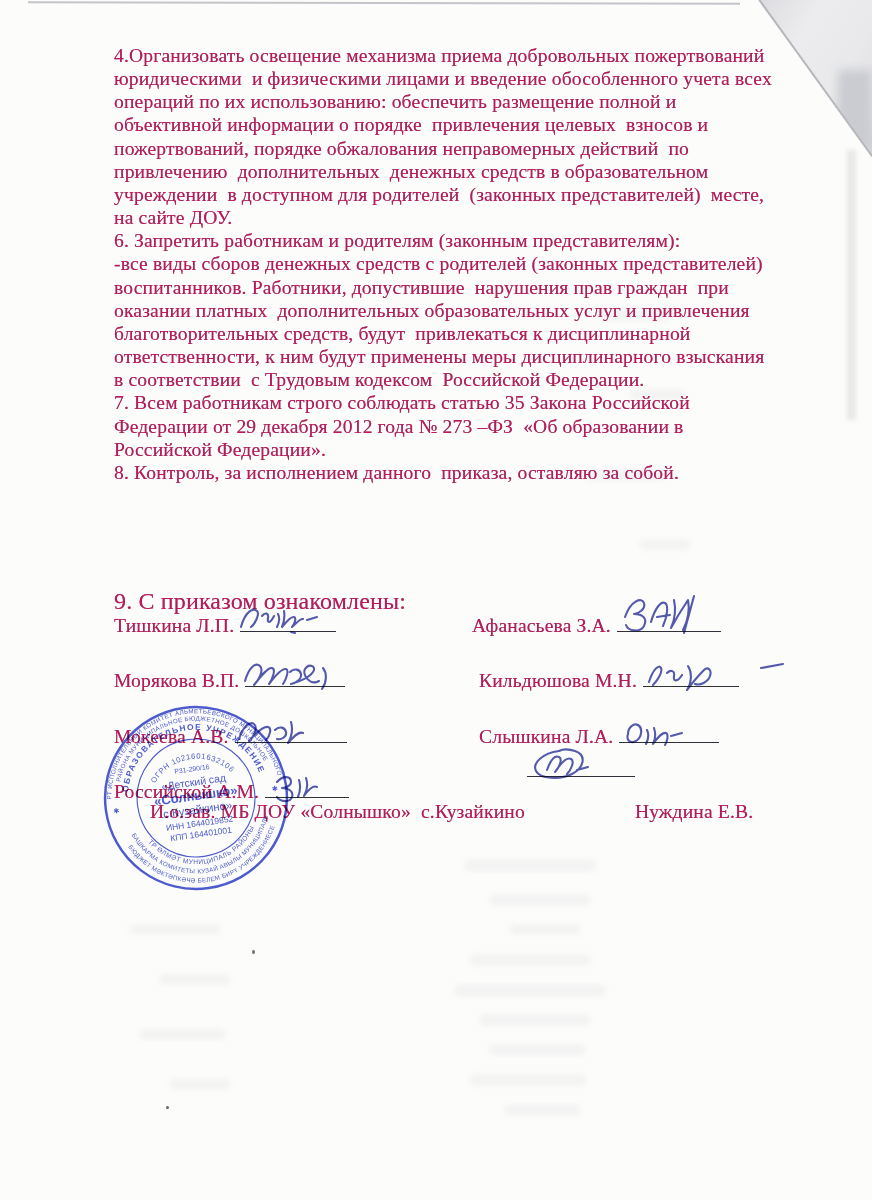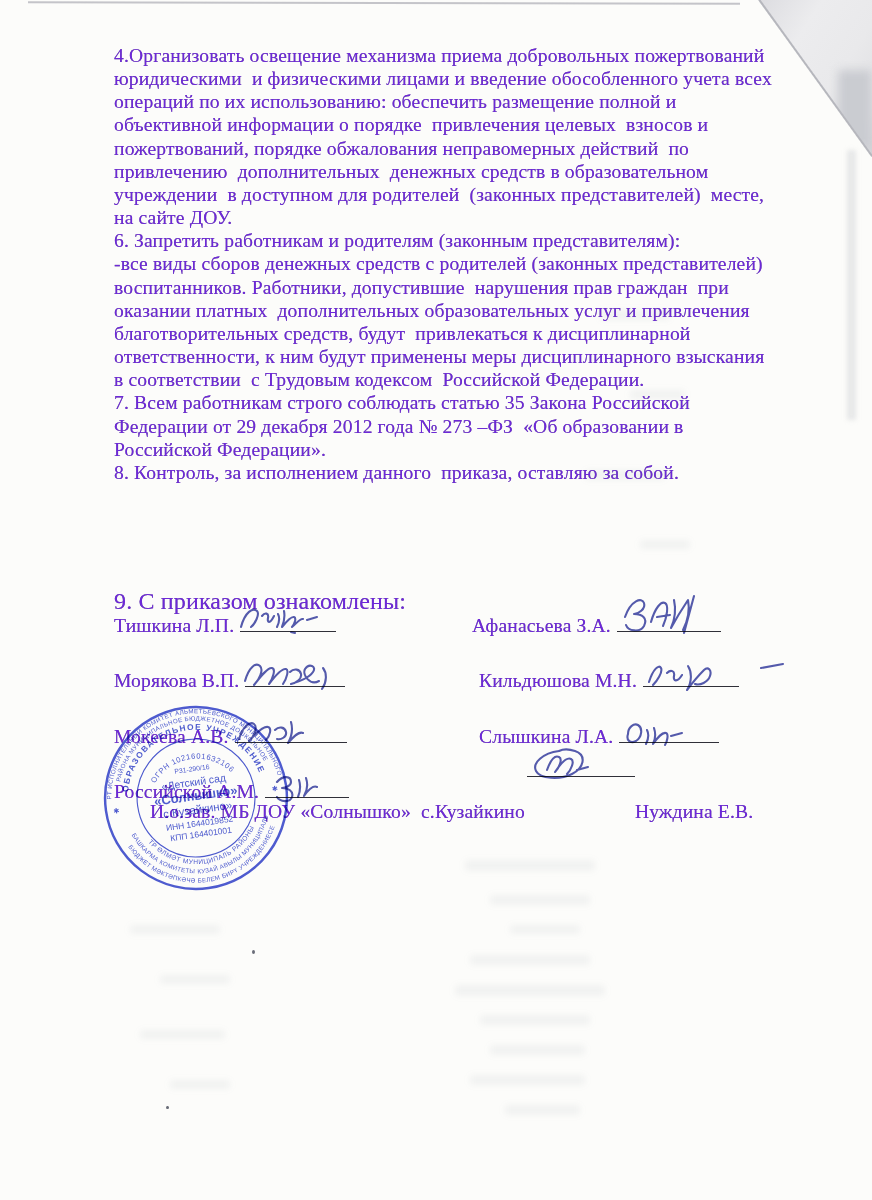--- a/index.html
+++ b/index.html
@@ -1,20 +1,20 @@
 <!DOCTYPE html>
 <html><head>
 <meta charset="utf-8">
 <style>
   html,body{margin:0;padding:0;background:#ffffff;}
   .page{
     position:relative;width:872px;height:1200px;overflow:hidden;
     background:#fcfcfa;
     font-family:"Liberation Serif", serif;
-    color:#6d28d9;
+    color:#be185d;
   }
   
   .scan-line{
     position:absolute;top:2px;left:28px;width:712px;height:1.6px;
     background:#b2b2b8;opacity:.75;transform:rotate(.12deg);
   }
   
   .corner-fold{
     position:absolute;top:0;right:0;width:114px;height:156px;
     clip-path:polygon(0 0,100% 0,100% 100%);

